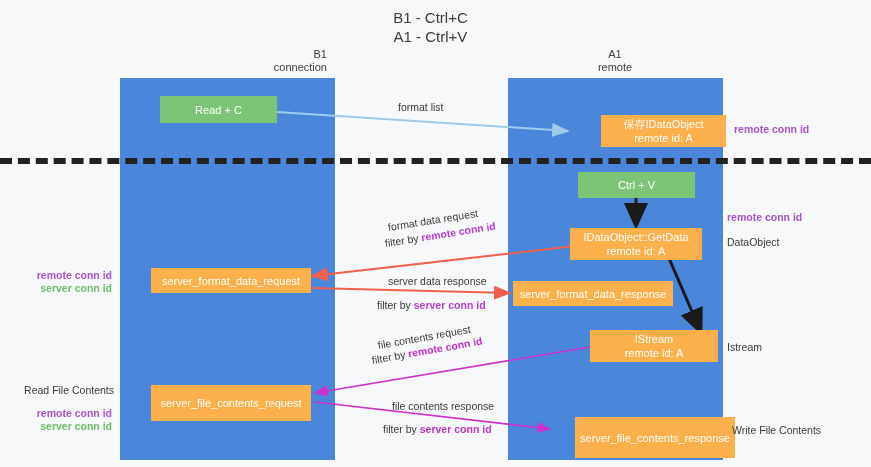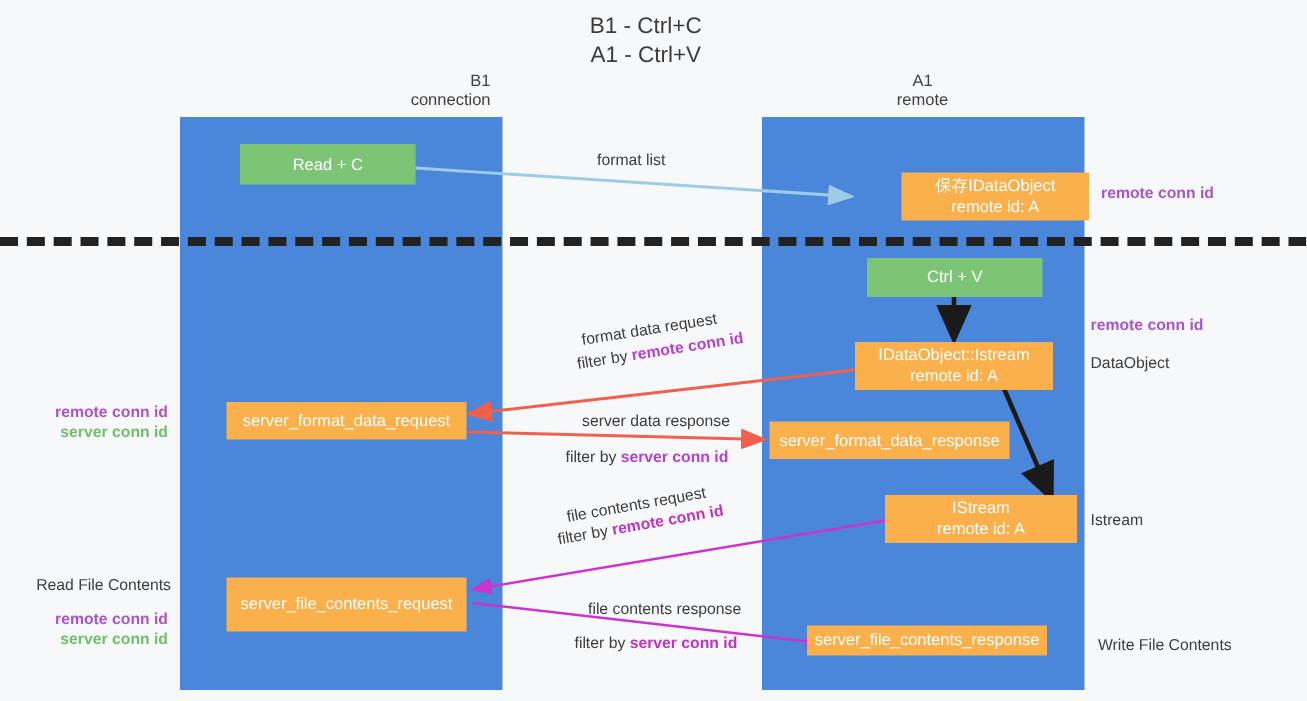--- a/index.html
+++ b/index.html
@@ -164,42 +164,42 @@
   <div class="node orange" style="left:573px; top:115px; width:125px; height:32px;margin-left:28px;">
     <span>保存IDataObject</span>
     <span class="l2">remote id: A</span>
   </div>
 
   <div class="node green" style="left:578px; top:172px; width:117px; height:26px;">
     <span>Ctrl + V</span>
   </div>
 
   <div class="node orange" style="left:570px; top:228px; width:132px; height:32px;">
-    <span>IDataObject::Istream</span>
+    <span>IDataObject::GetData</span>
     <span class="l2">remote id: A</span>
   </div>
 
   <div class="node orange" style="left:151px; top:268px; width:160px; height:25px;">
     <span>server_format_data_request</span>
   </div>
 
   <div class="node orange" style="left:513px; top:281px; width:160px; height:25px;">
     <span>server_format_data_response</span>
   </div>
 
   <div class="node orange" style="left:590px; top:330px; width:128px; height:32px;">
     <span>IStream</span>
     <span class="l2">remote id: A</span>
   </div>
 
   <div class="node orange" style="left:151px; top:385px; width:160px; height:36px;">
     <span>server_file_contents_request</span>
   </div>
 
-  <div class="node orange" style="left:538px; top:417px; width:160px; height:20px;">
+  <div class="node orange" style="left:575px; top:417px; width:160px; height:41px;">
     <span>server_file_contents_response</span>
   </div>
 
   <div class="edge-label" style="left:398px; top:101px;">
     <span>format list</span>
   </div>
 
   <div class="edge-label rot-up" style="left:388px; top:221px;">
     <span>format data request</span>
   </div>

